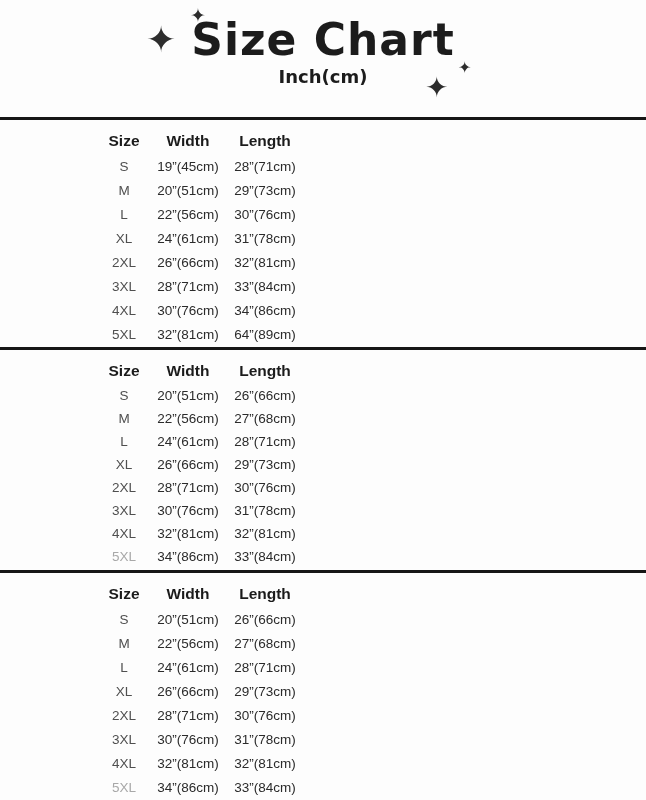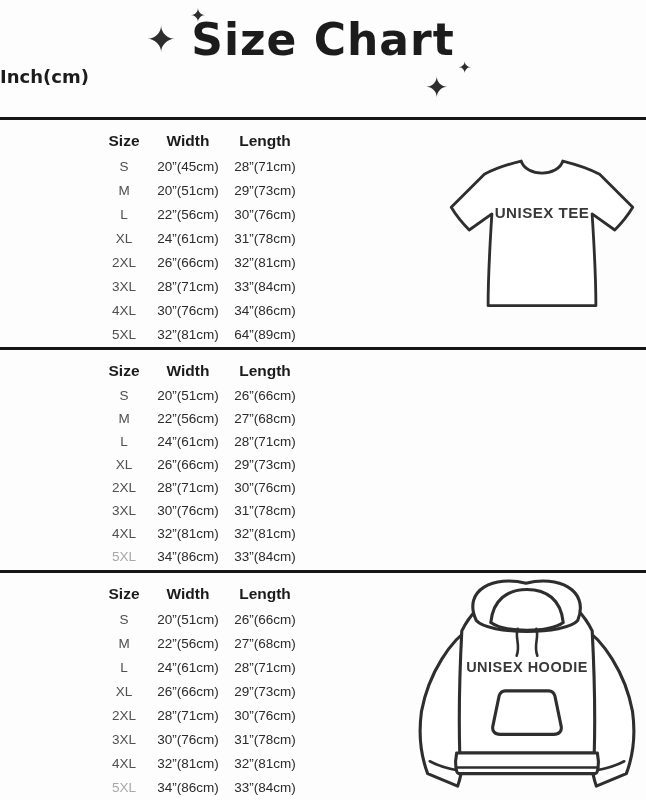--- a/index.html
+++ b/index.html
@@ -17,42 +17,42 @@
   .title {
     text-align:center;
     font-family:"DejaVu Sans", sans-serif;
     font-weight:bold;
     font-size:44px;
     letter-spacing:1px;
     padding-top:14px;
     color:#1c1c1c;
   }
   .subtitle {
-    text-align:left;
+    text-align:center;
     font-family:"DejaVu Sans", sans-serif;
     font-size:18px;
     font-weight:bold;
     margin-top:1px;
     color:#1c1c1c;
   }
   .sparkle {
     position:absolute;
     font-family:"DejaVu Sans", sans-serif;
     color:#2d2d2d;
     line-height:1;
   }
   .sparkle-tl-big   { left:146px; top:22px; font-size:36px; }
   .sparkle-tl-small { left:190px; top:6px;  font-size:19px; }
   .sparkle-br-big   { left:425px; top:74px; font-size:28px; }
   .sparkle-br-small { left:458px; top:60px; font-size:16px; }
 
   .divider { height:3px; background:#161616; width:100%; }
 
   
-  .section { display:flex; overflow:hidden; }
+  .section { display:flex; overflow:hidden;flex-direction:column; }
   .section-1 { height:227px; }
   .section-2 { height:220px; }
   .section-3 { height:227px; }
 
   .table-col { width:330px; padding-top:8px; }
   table { margin-left:98px; border-collapse:collapse; }
   th {
     font-size:15.5px;
     font-weight:bold;
     color:#1b1b1b;
@@ -129,21 +129,21 @@
       <thead>
           <tr>
             <th class="c-size">Size</th>
             <th class="c-width">Width</th>
             <th class="c-length">Length</th>
           </tr>
         </thead>
       <tbody>
           <tr>
             <td class="size-col">S</td>
-            <td>20”(45cm)</td>
+            <td>19”(45cm)</td>
             <td>28”(71cm)</td>
           </tr>
           <tr>
             <td class="size-col">M</td>
             <td>20”(51cm)</td>
             <td>29”(73cm)</td>
           </tr>
           <tr>
             <td class="size-col">L</td>
             <td>22”(56cm)</td>

